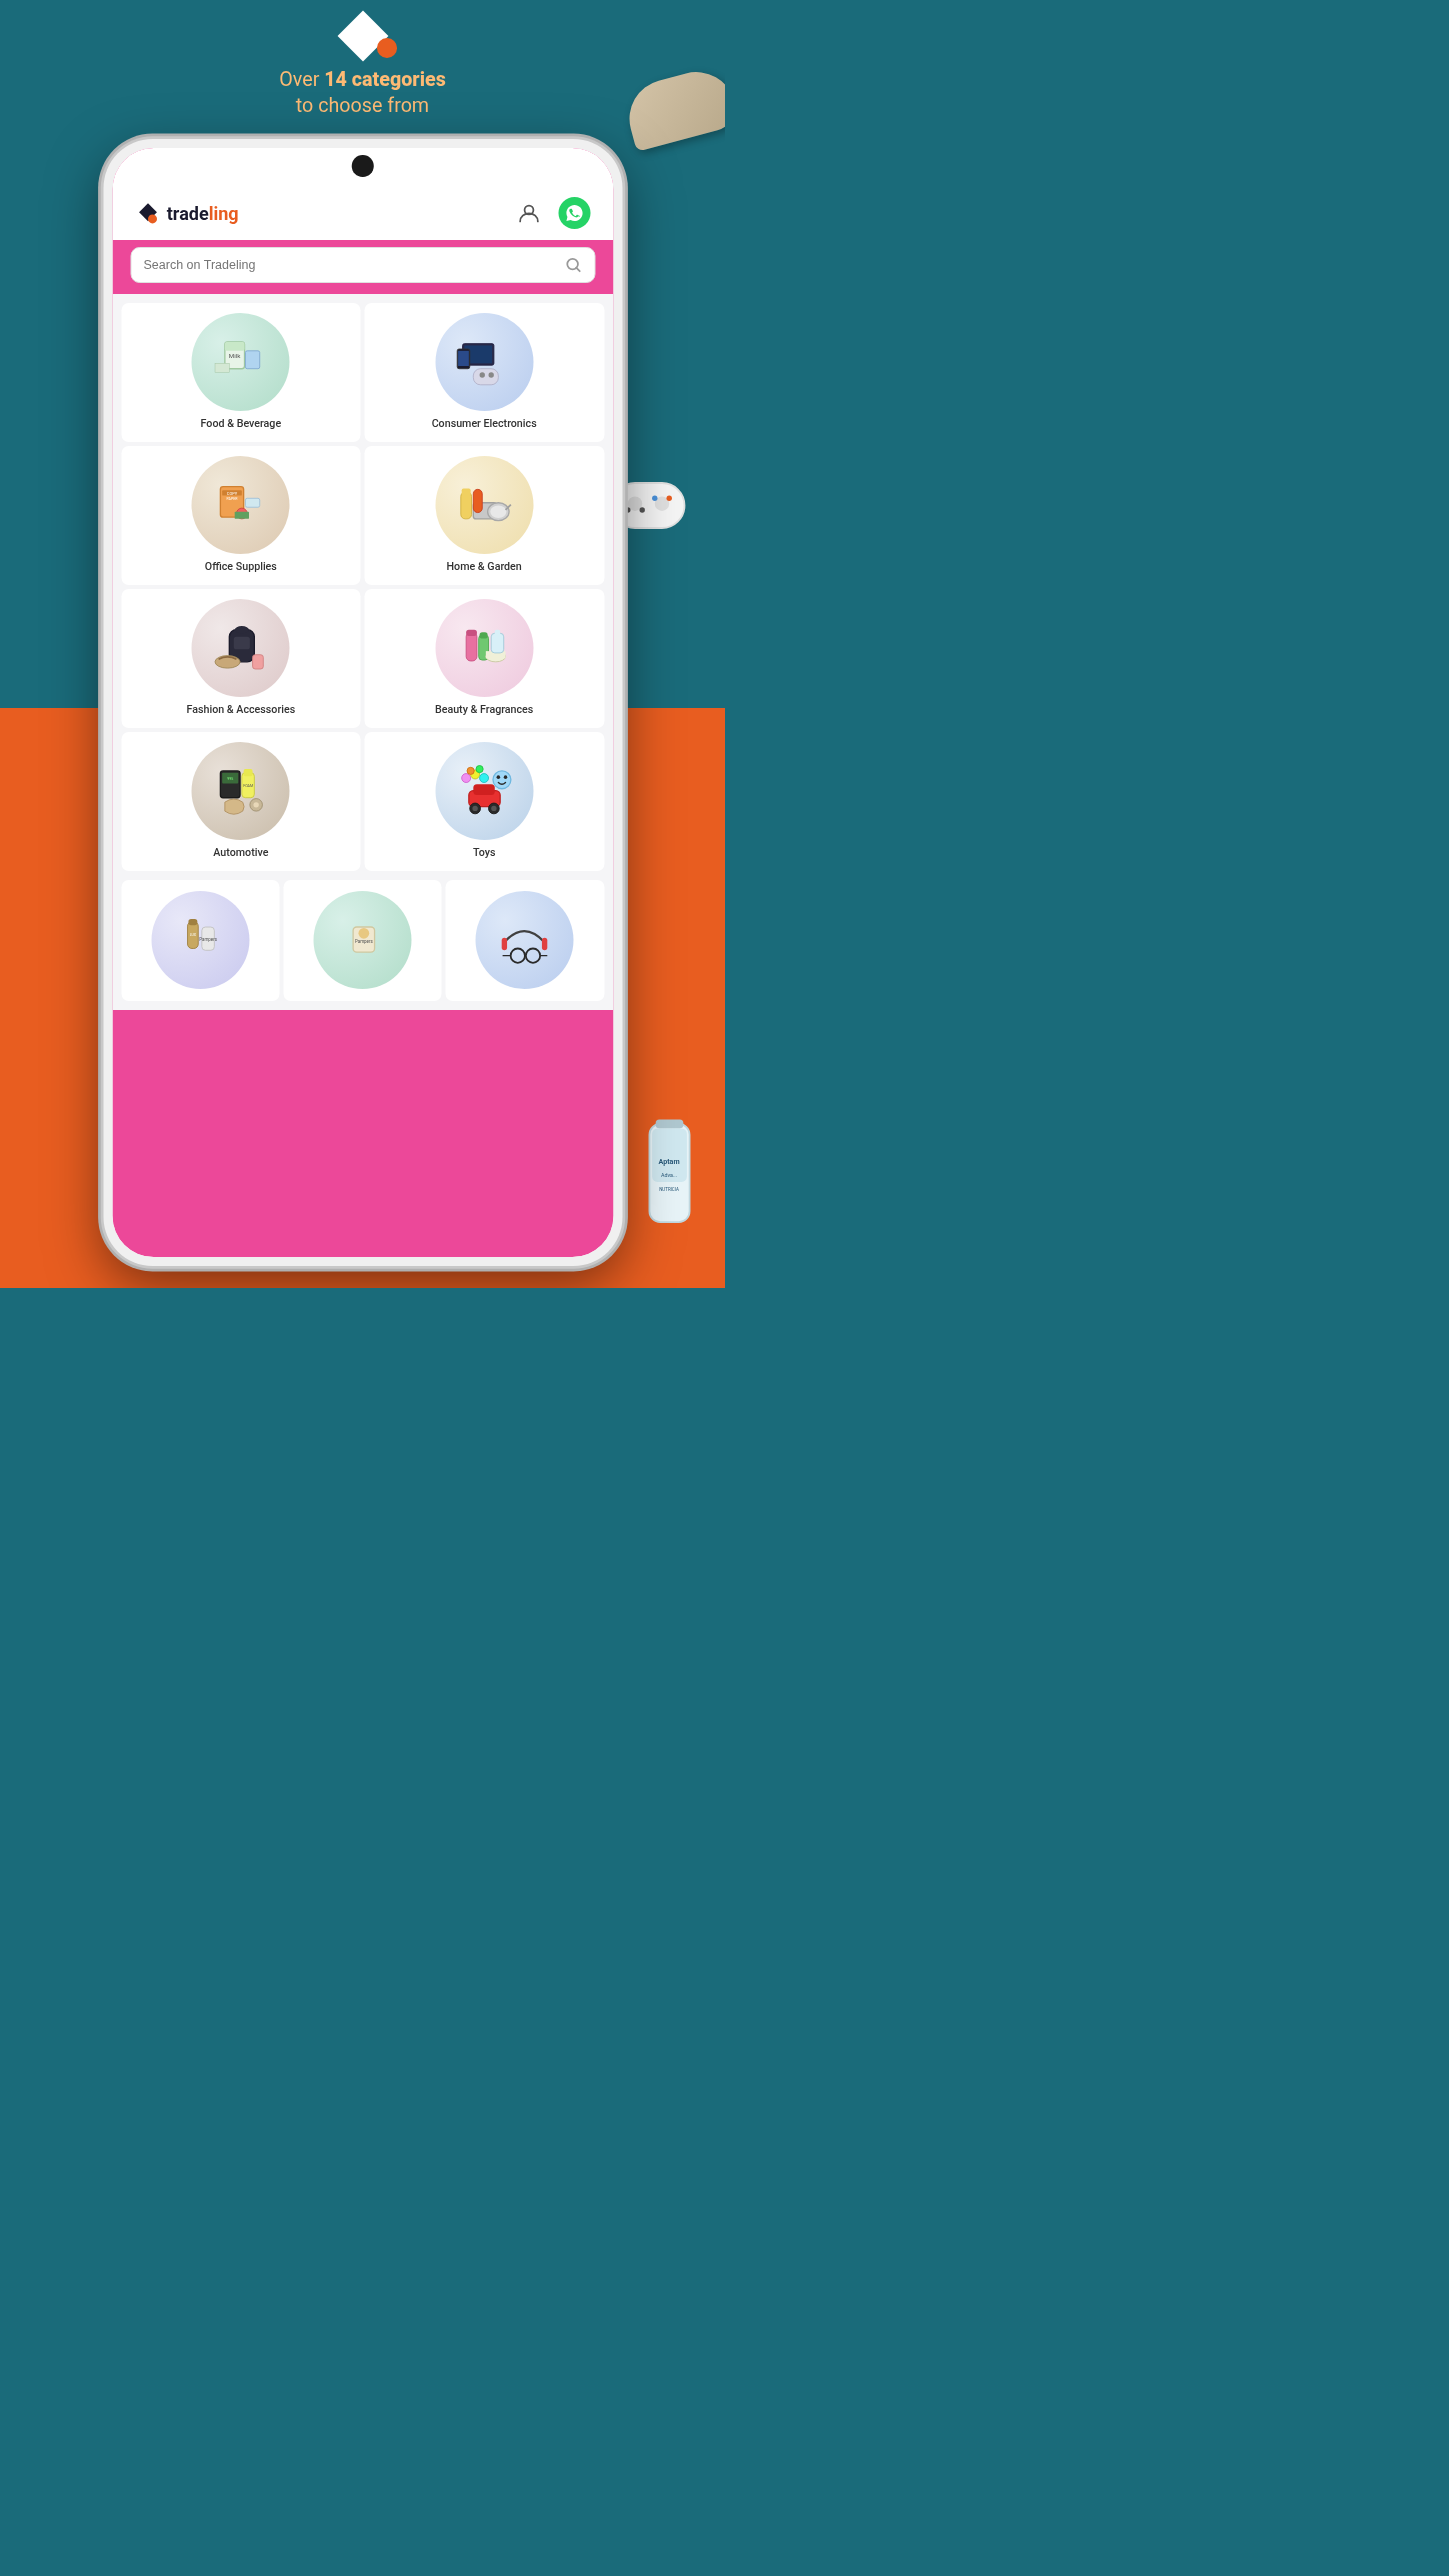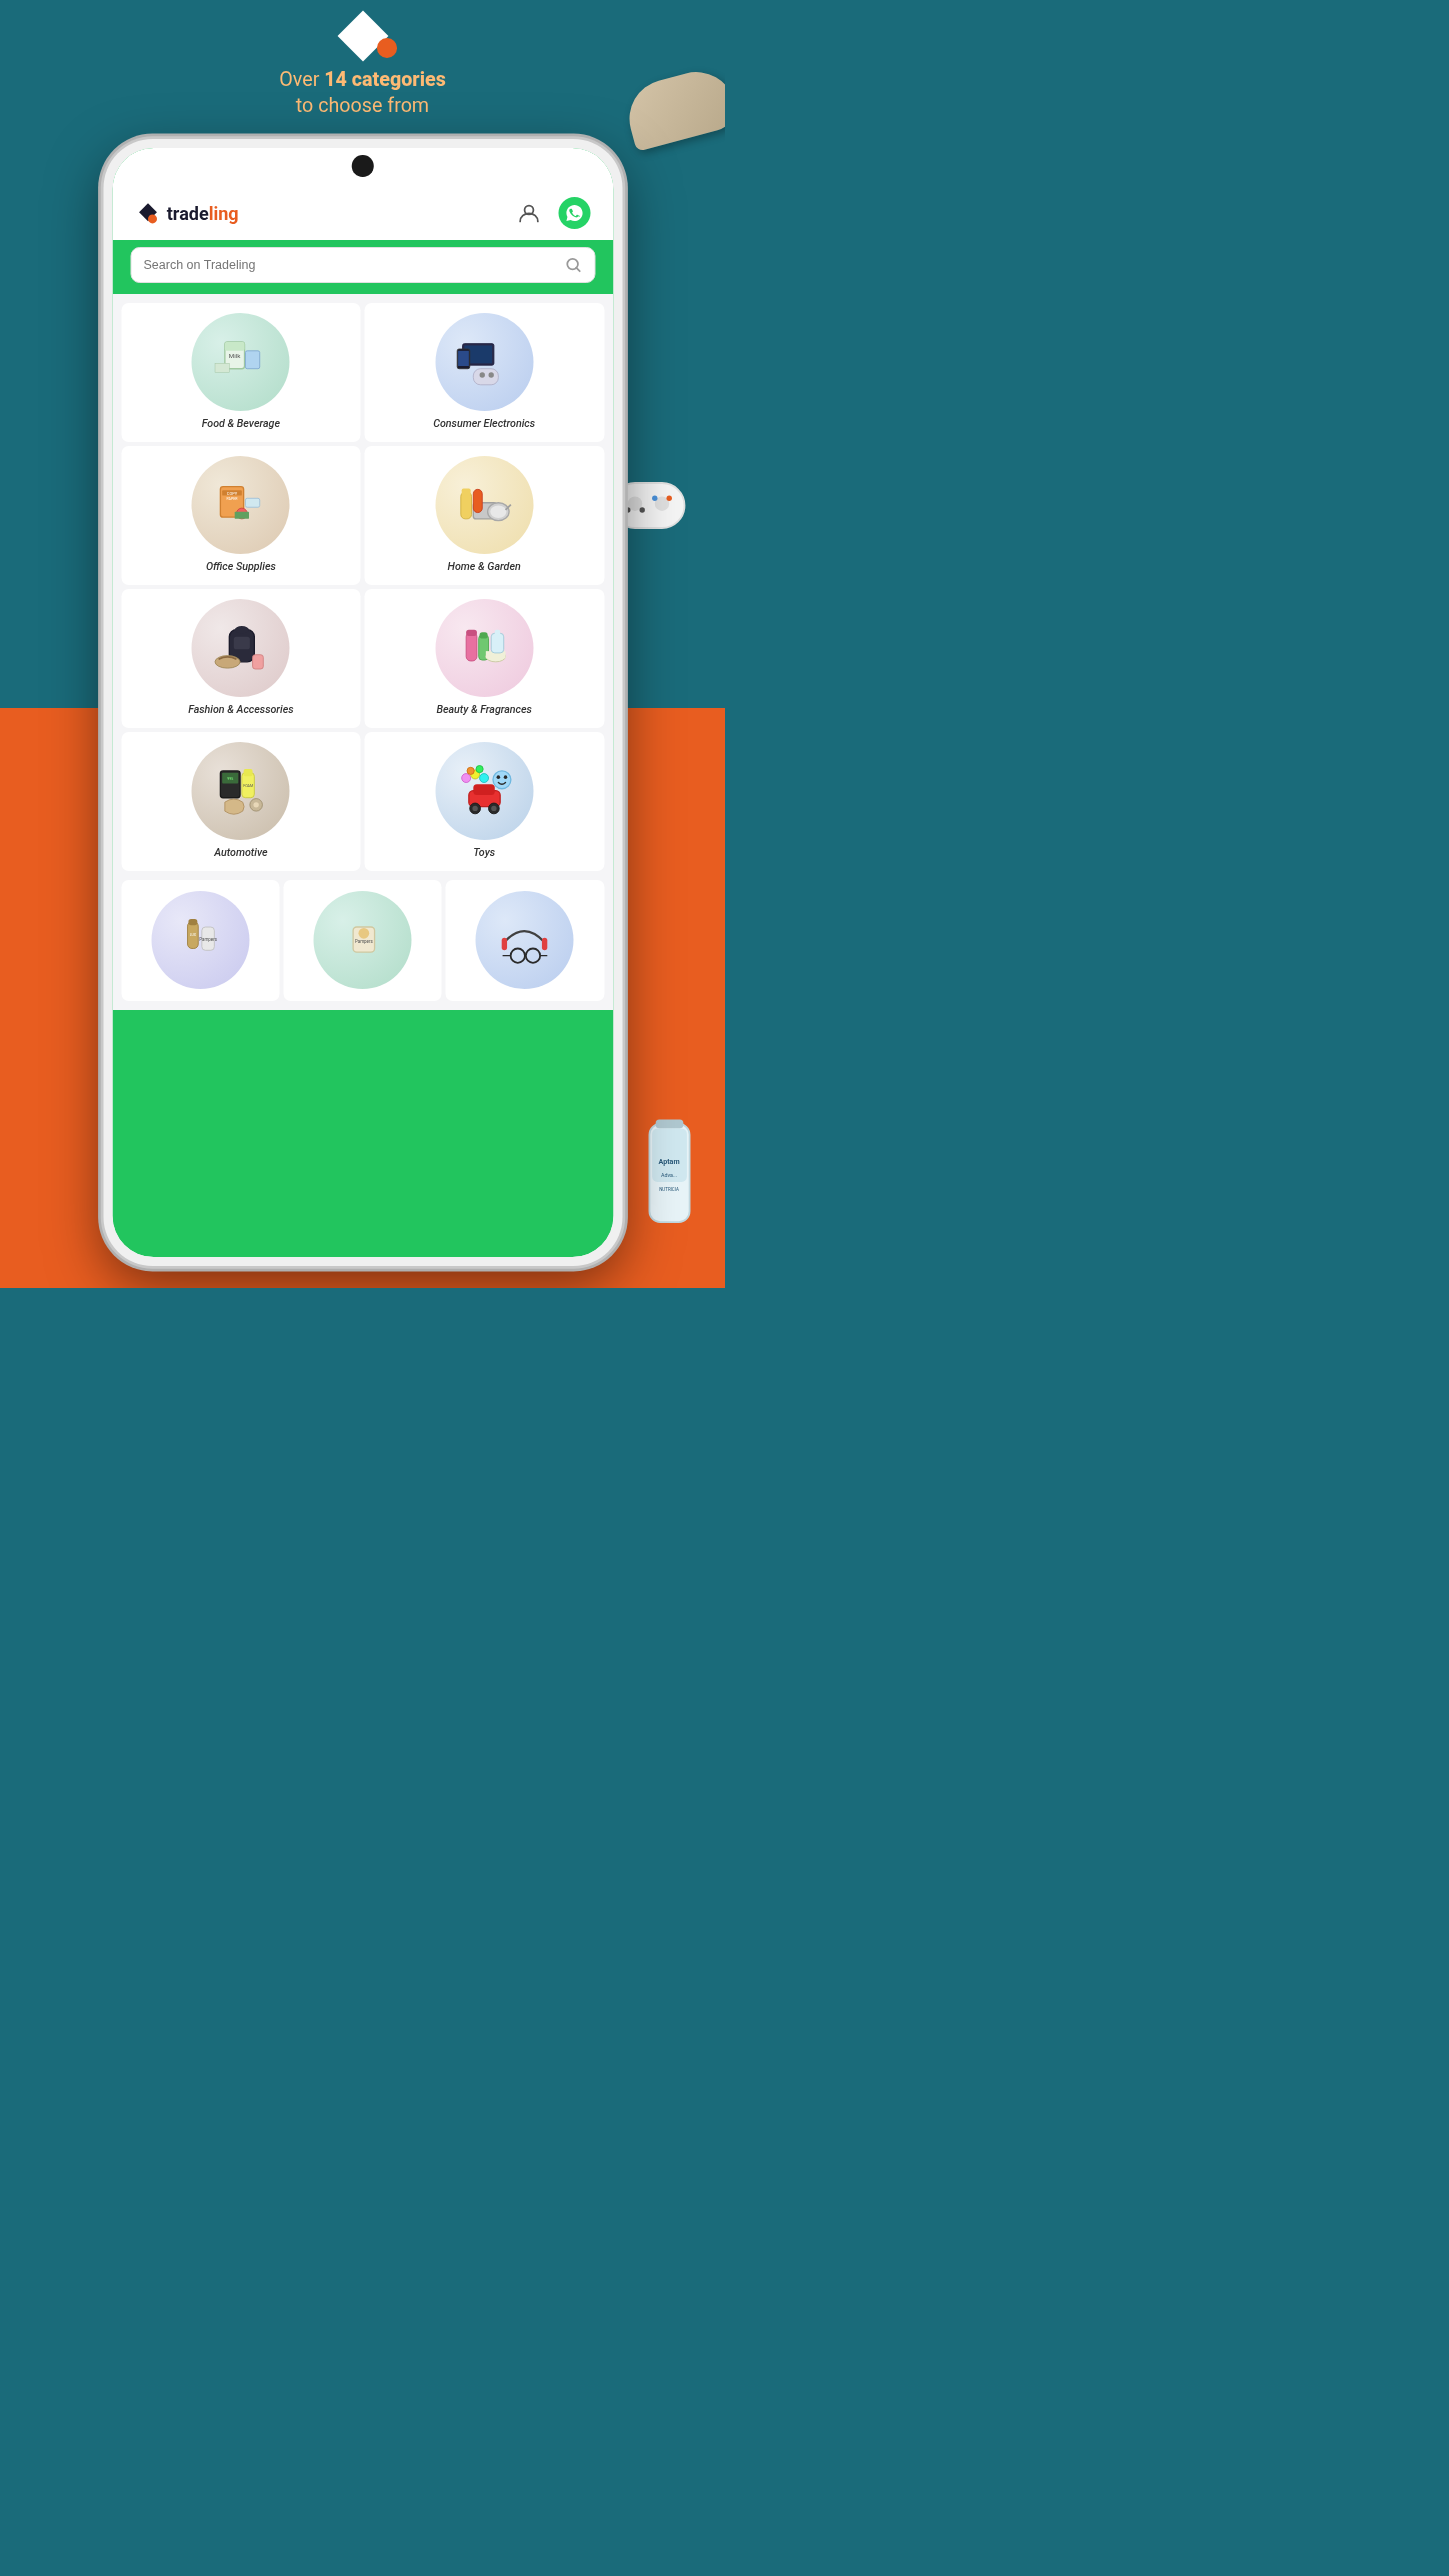--- a/index.html
+++ b/index.html
@@ -135,21 +135,21 @@
       overflow: hidden;
     }
 
     
     .app-content {
       position: absolute;
       top: 0;
       left: 0;
       right: 0;
       bottom: 0;
-      background: #22c55e;
+      background: #ec4899;
       border-radius: 41px;
       overflow-y: auto;
       overflow-x: hidden;
     }
 
     
     .app-header {
       display: flex;
       align-items: center;
       justify-content: space-between;
@@ -241,21 +241,20 @@
       justify-content: center;
       margin-bottom: 7.2px;
     }
 
     .category-label {
       font-size: 10.7px;
       font-weight: 500;
       color: #333;
       text-align: center;
       line-height: 1.2;
-      font-style: italic;
     }
 
     
     .circle-food { background: radial-gradient(circle at 30% 30%, #d8f0e8, #b0dcc8); }
     .circle-electronics { background: radial-gradient(circle at 30% 30%, #dde8f8, #b8ccee); }
     .circle-office { background: radial-gradient(circle at 30% 30%, #f0e8d8, #dcc8b0); }
     .circle-home { background: radial-gradient(circle at 30% 30%, #f8f0d8, #eeddaa); }
     .circle-personal { background: radial-gradient(circle at 30% 30%, #e8e8f8, #c8c8ee); }
     .circle-fashion { background: radial-gradient(circle at 30% 30%, #f0e8e8, #ddc8c8); }
     .circle-beauty { background: radial-gradient(circle at 30% 30%, #f8e8f0, #eec8dd); }

